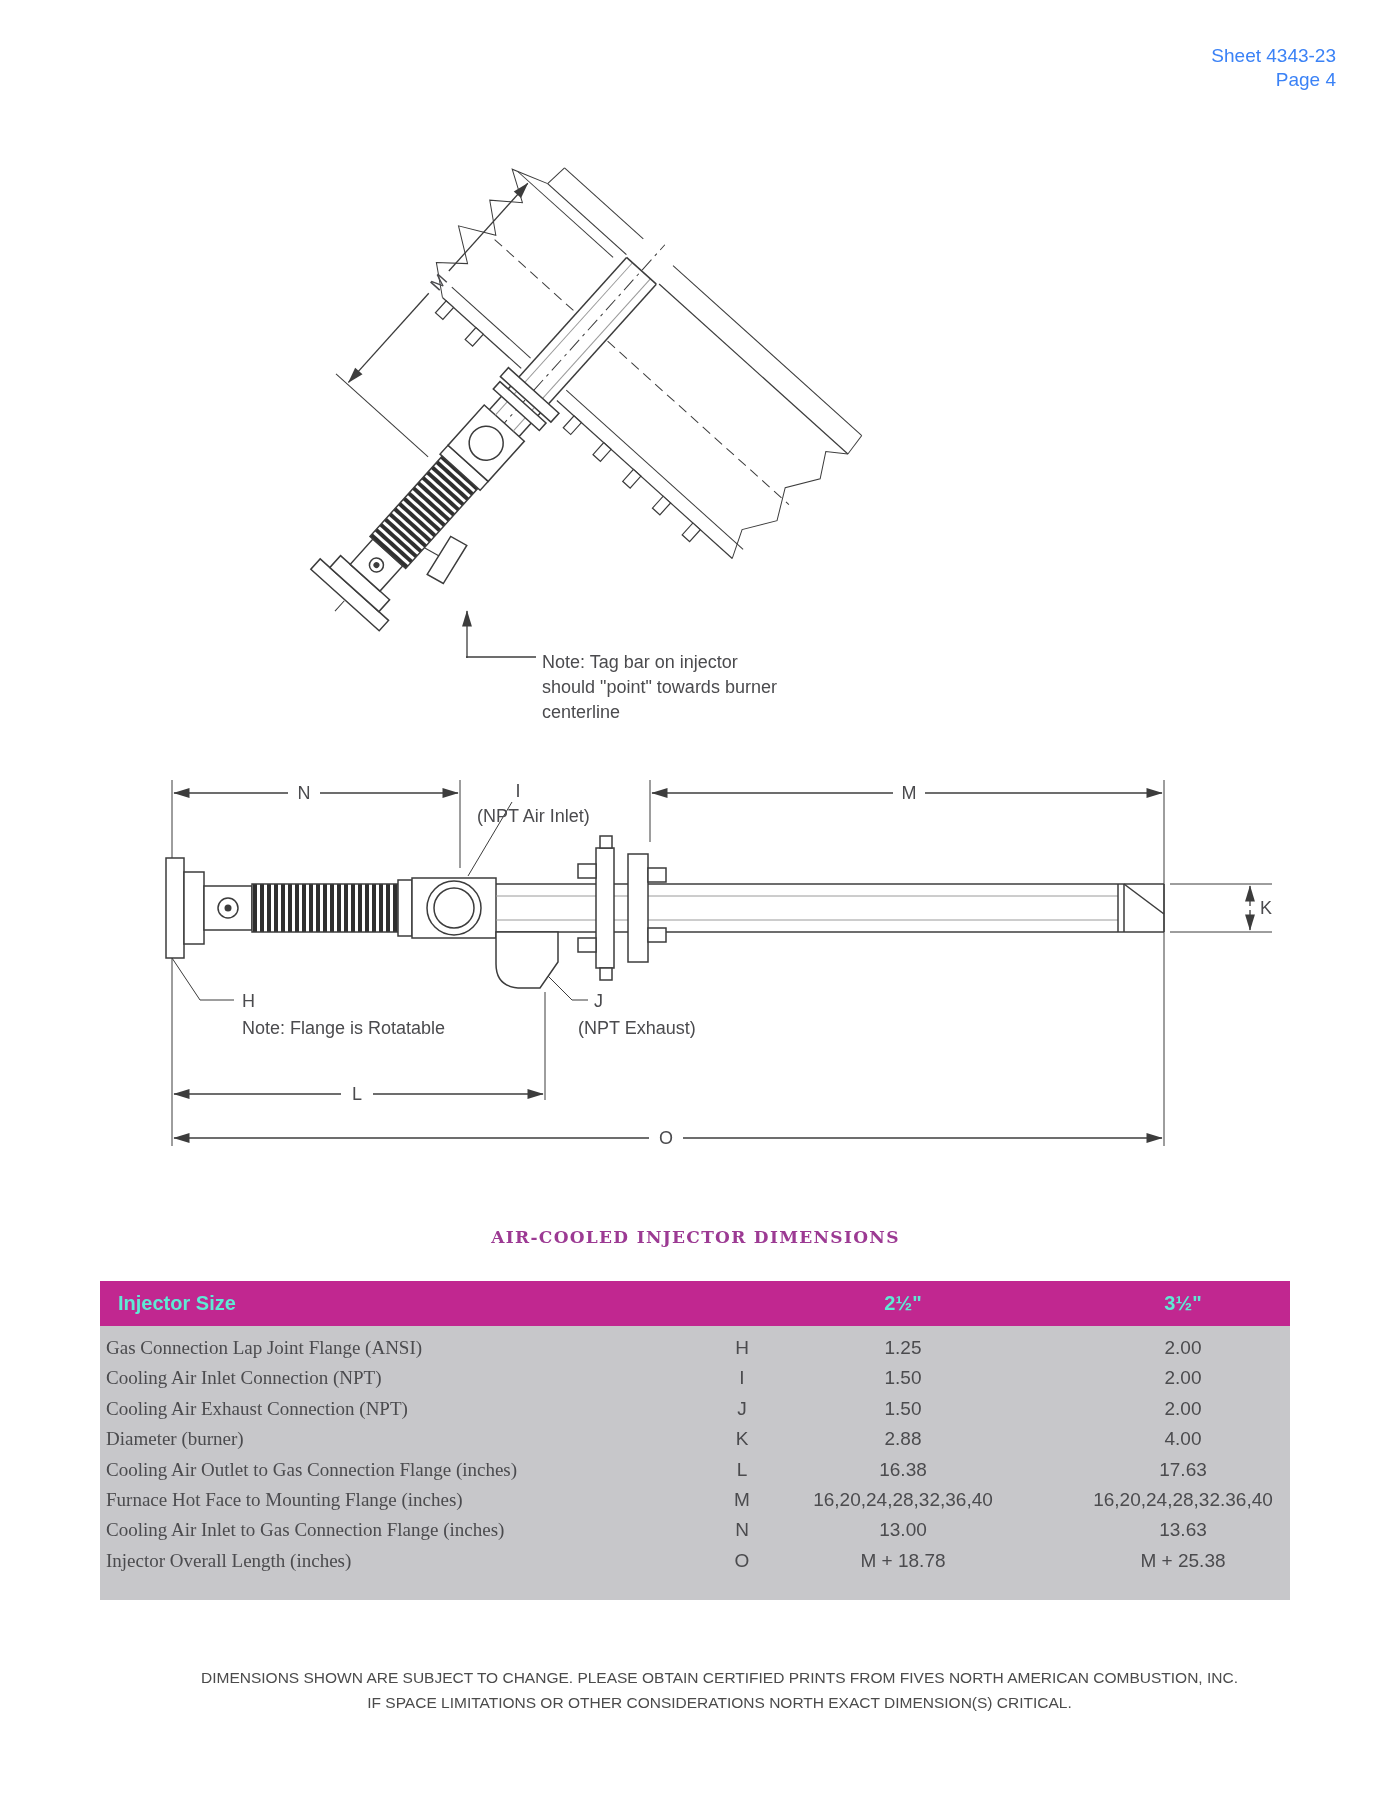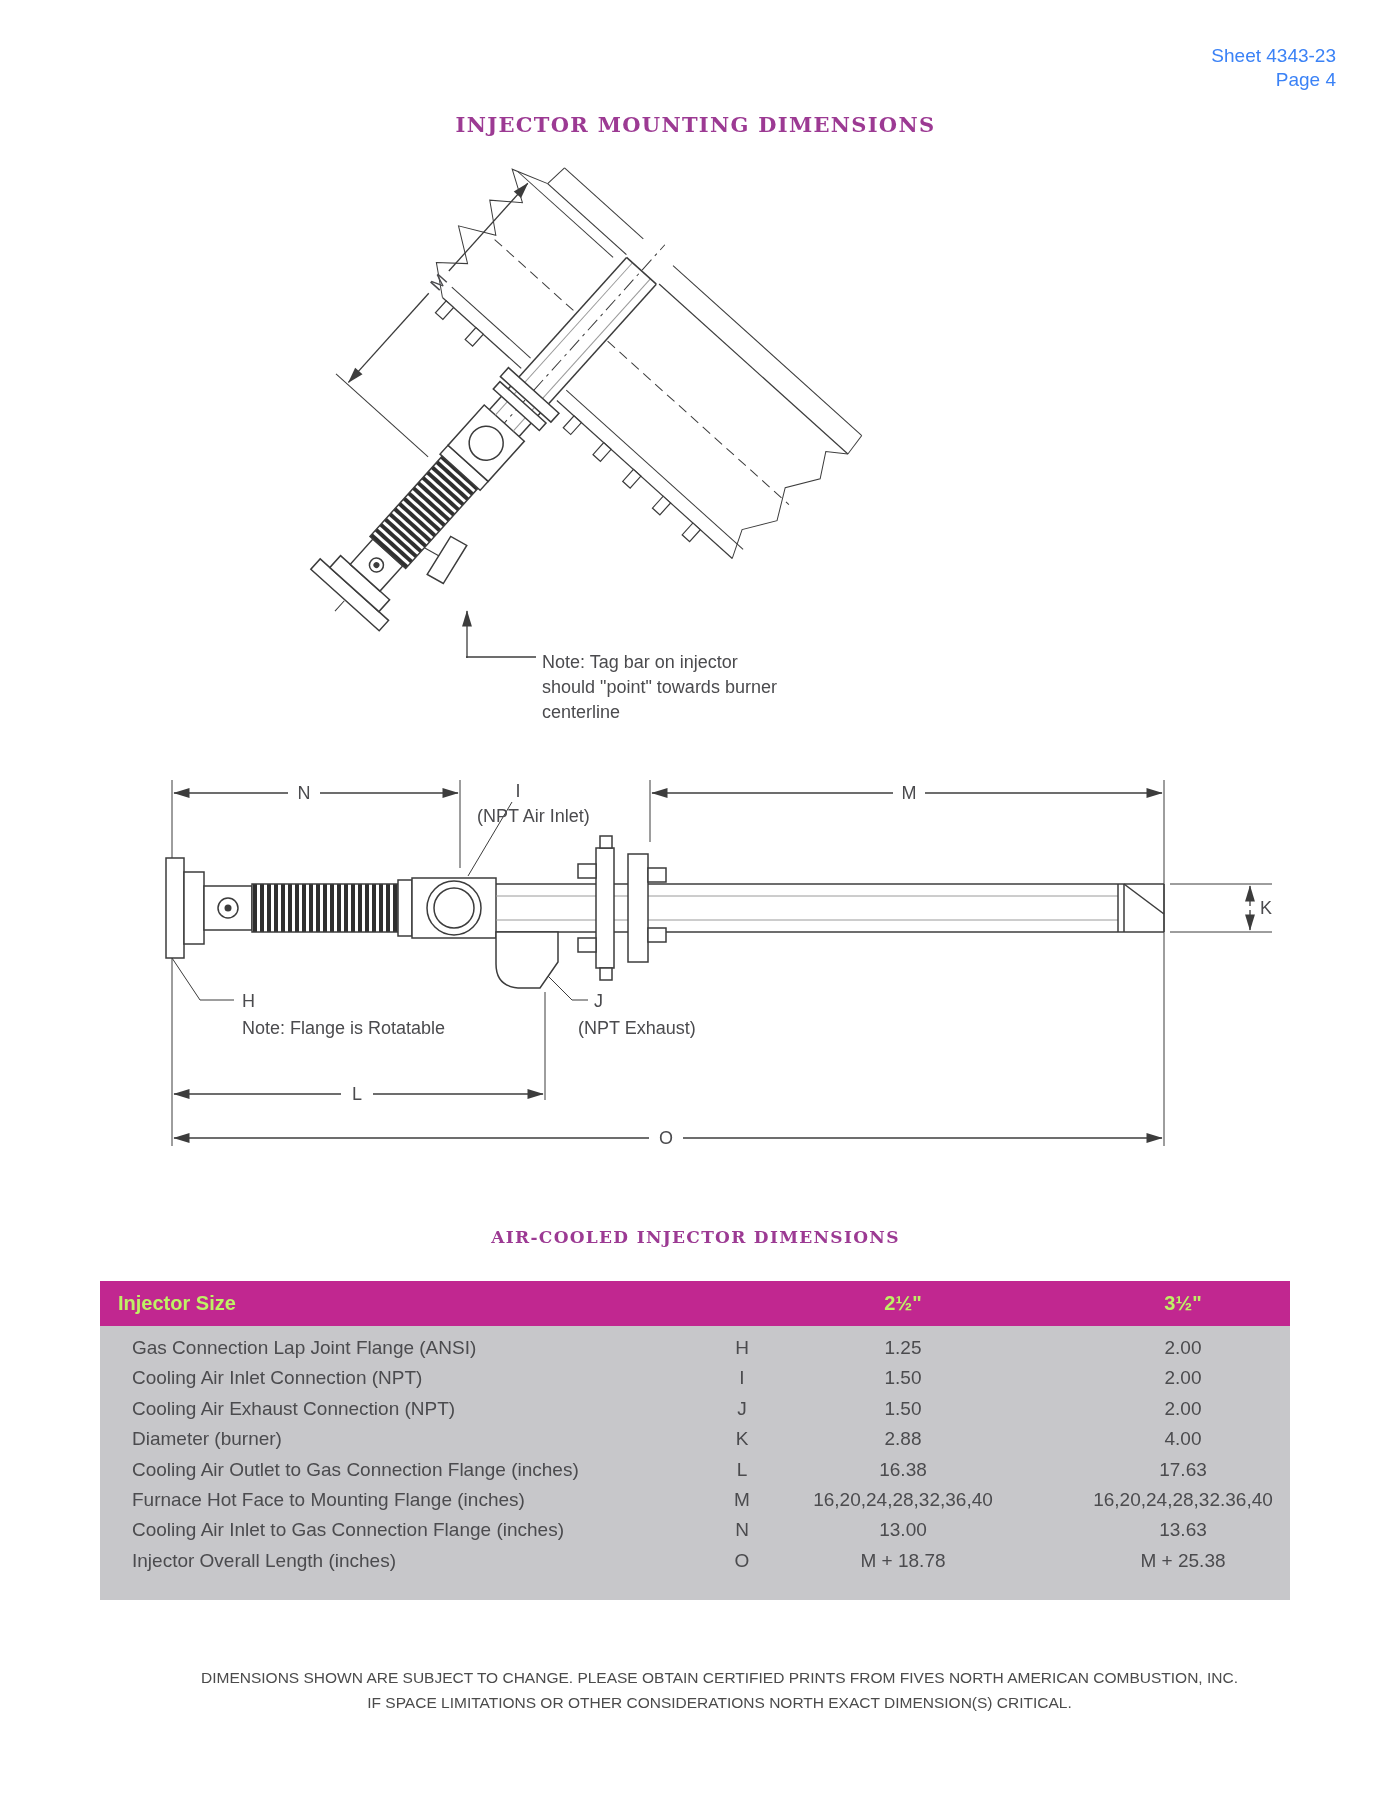--- a/index.html
+++ b/index.html
@@ -8,44 +8,43 @@
   .hdr{position:absolute;top:44px;right:55px;text-align:right;color:#3b82f6;
        font-size:19px;line-height:24px;}
   .doc-title{position:absolute;left:0;right:0;text-align:center;color:#9c3a93;
        font-family:"DejaVu Serif",serif;font-weight:bold;letter-spacing:1.3px;}
   #title-main{top:112px;font-size:21px;}
   #title-table{top:1227px;font-size:17px;}
   svg{position:absolute;left:0;top:0;}
   svg text{font-family:"Liberation Sans",sans-serif;font-size:18px;fill:#4b4b4e;}
   svg text.dimletter{font-size:18px;}
   .tbl{position:absolute;left:100px;top:1281px;width:1190px;}
-  .tbl-head{position:relative;height:45px;background:#c12790;color:#bef264;
+  .tbl-head{position:relative;height:45px;background:#c12790;color:#5eead4;
             font-weight:bold;font-size:20px;padding-left:28px;}
   .tbl-head .c1{position:absolute;left:18px;top:0;line-height:45px;}
   .c-dim{position:absolute;left:592px;width:100px;text-align:center;top:0;}
   .c-v1{position:absolute;left:663px;width:280px;text-align:center;top:0;}
   .c-v2{position:absolute;left:943px;width:280px;text-align:center;top:0;}
   .tbl-head .c-v1,.tbl-head .c-v2{line-height:45px;}
   .tbl-body{background:#c7c7ca;padding:7px 0 24px 0;}
   .trow{position:relative;height:30.4px;line-height:30.4px;font-size:19px;color:#4b4b4e;}
-  .trow .lbl{display:block;padding-left:32px;white-space:nowrap;}
+  .trow .lbl{display:block;padding-left:6px;white-space:nowrap;font-family:Liberation Serif, serif;}
   .footer{position:absolute;left:0;right:0;top:1665px;text-align:center;
           font-size:15.5px;line-height:25px;color:#4b4b4b;letter-spacing:0px;margin-left:48px;}
 </style>
 </head>
 <body>
 
 <div class="page">
 
   <div class="hdr">
     <div>Sheet 4343-23</div>
     <div>Page 4</div>
   </div>
 
-  <div class="doc-title" id="title-main">INJECTOR MOUNTING DIMENSIONS</div>
 
   <svg width="1391" height="1260" viewBox="0 0 1391 1260">
     <defs>
       <marker id="arr" viewBox="0 0 12 8" refX="11.5" refY="4" markerWidth="13" markerHeight="9" orient="auto">
         <path d="M0.5,0.5 L12,4 L0.5,7.5 Z" fill="#3c3c3c"></path>
       </marker>
       <pattern id="ribs" width="7" height="10" patternUnits="userSpaceOnUse">
         <rect width="7" height="10" fill="#ffffff"></rect>
         <rect x="1" width="4" height="10" fill="#2f2f2f"></rect>
       </pattern>

